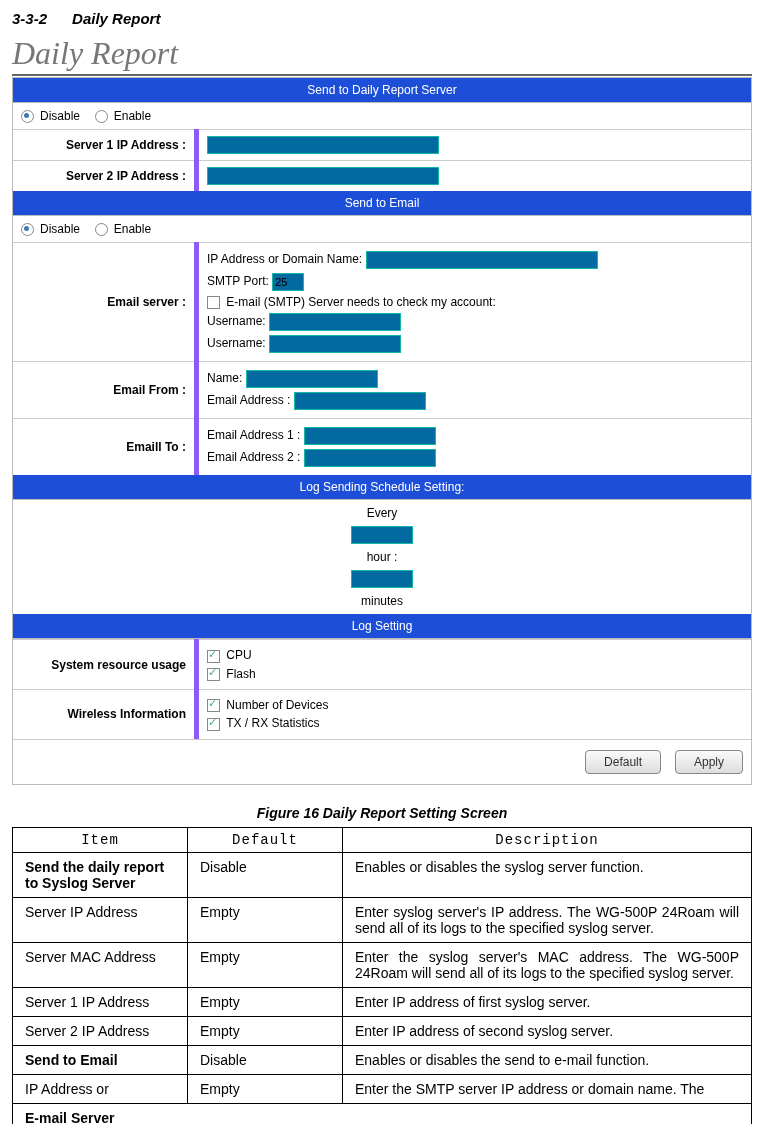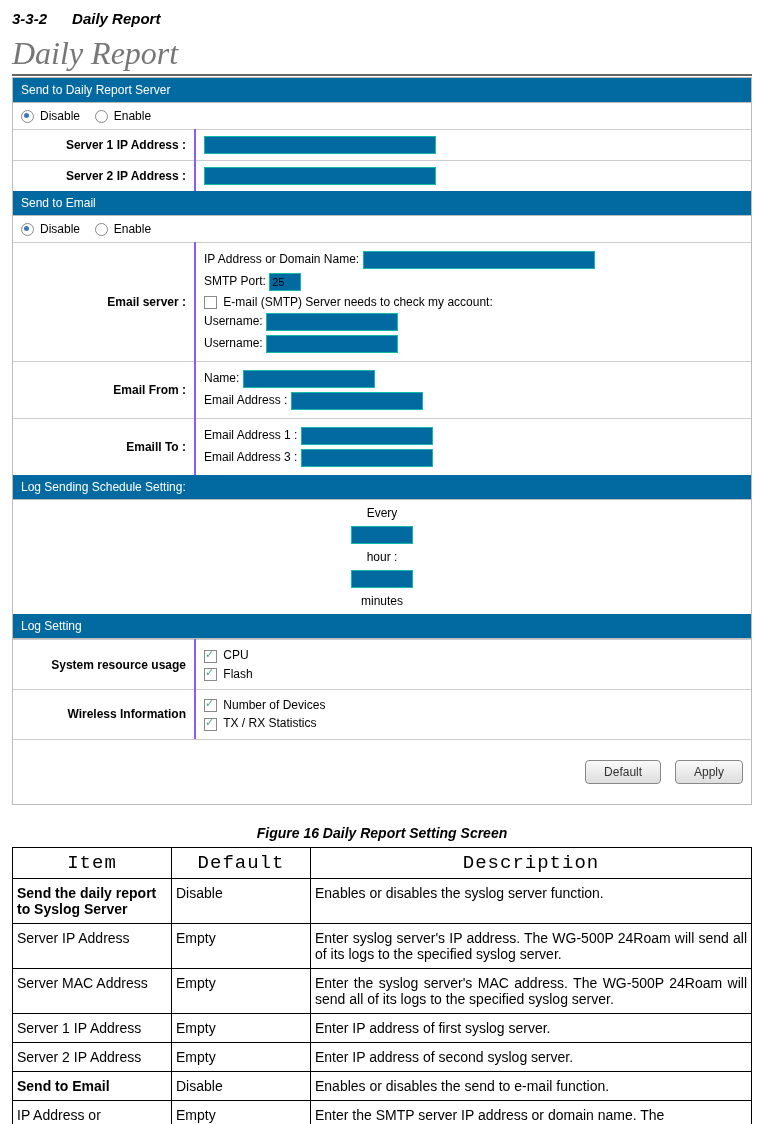--- a/index.html
+++ b/index.html
@@ -1,42 +1,42 @@
 <!DOCTYPE html>
 <html><head>
 <meta charset="utf-8">
 <style>
 body { font-family: Arial, sans-serif; font-size: 14px; margin: 0; padding: 10px 12px; width: 740px; color: #000; }
 .section-header { font-style: italic; font-weight: bold; font-size: 15px; margin-bottom: 8px; }
 .title { font-family: Georgia, 'Times New Roman', serif; font-style: italic; font-size: 32px; color: #777; margin: 4px 0 2px 0; }
 .title-rule { border: none; border-top: 2px solid #666; margin: 0 0 1px 0; }
 .panel { border: 1px solid #bbb; margin-bottom: 20px; }
-.gray-bar { background: #0369a1; color: #fff; font-size: 12px; padding: 5px 8px; border-bottom: 1px solid #bbb; }
+.gray-bar { background: #1d4ed8; color: #fff; font-size: 12px; padding: 5px 8px; border-bottom: 1px solid #bbb; text-align: center; }
 .radio-row { padding: 6px 8px; font-size: 12px; display: flex; align-items: center; gap: 4px; }
 .radio-row .radio { width: 11px; height: 11px; border: 1px solid #888; border-radius: 50%; display: inline-block; margin-right: 2px; position: relative; }
 .radio.checked::after { content: ''; position: absolute; width: 5px; height: 5px; background: #3a7abf; border-radius: 50%; top: 2px; left: 2px; }
 table.form { border-collapse: collapse; width: 100%; font-size: 12px; }
 table.form td { border-top: 1px solid #ccc; padding: 6px 8px; }
-table.form td.label { text-align: right; font-weight: bold; width: 165px; border-right: 2px solid #8b5cf6; vertical-align: middle; }
+table.form td.label { text-align: right; font-weight: bold; width: 165px; border-right: 5px solid #8b5cf6; vertical-align: middle; }
 table.form td.val { }
 .inp { border: 1px solid #14b8a6; background: #0369a1; height: 16px; display: inline-block; vertical-align: middle; }
 .w-long { width: 230px; }
 .w-med { width: 130px; }
 .w-short { width: 60px; }
 .w-tiny { width: 28px; }
 .checkbox { width: 11px; height: 11px; border: 1px solid #888; display: inline-block; vertical-align: middle; margin-right: 3px; position: relative; background: #fff; }
 .checkbox.checked::after { content: '\2713'; position: absolute; top: -3px; left: 0; font-size: 11px; color: #4a8; }
 .stack-line { padding: 2px 0; }
 .schedule-row { padding: 6px 8px; font-size: 12px; display: flex; align-items: center; gap: 6px; flex-direction: column; }
-.button-row { padding: 20px 8px; text-align: right; border-top: 1px solid #ccc; }
+.button-row { padding: 10px 8px; text-align: right; border-top: 1px solid #ccc; }
 .btn { display: inline-block; border: 1px solid #888; border-radius: 4px; background: linear-gradient(#fafafa,#ddd); padding: 4px 18px; font-size: 12px; margin-left: 10px; color: #333; }
 .caption { text-align: center; font-style: italic; font-size: 14px; margin: 4px 0 6px 0; font-weight: bold; }
 table.desc { border-collapse: collapse; width: 100%; font-size: 14px; }
-table.desc th, table.desc td { border: 1px solid #000; padding: 6px 4px; vertical-align: top; }
-table.desc th { font-family: 'Courier New', monospace; font-size: 19px; font-weight: normal; text-align: center; padding: 4px; letter-spacing: 1px; }
+table.desc th, table.desc td { border: 1px solid #000; padding: 6px 12px; vertical-align: top; }
+table.desc th { font-family: 'Courier New', monospace; font-size: 14px; font-weight: normal; text-align: center; padding: 4px; letter-spacing: 1px; }
 table.desc td.col-item { width: 150px; }
 table.desc td.col-def { width: 130px; }
 .td-bold { font-weight: bold; }
 .footer { display: flex; justify-content: space-between; font-size: 18px; margin-top: 6px; }
 .footer .right { font-style: italic; }
 .justify { text-align: justify; }
 </style>
 </head>
 <body>
 
@@ -93,21 +93,21 @@
       <td class="label">Email From :</td>
       <td class="val">
         <div class="stack-line"><span>Name:</span> <span class="inp w-med"></span></div>
         <div class="stack-line"><span>Email Address :</span> <span class="inp w-med"></span></div>
       </td>
     </tr>
     <tr>
       <td class="label">Emaill To :</td>
       <td class="val">
         <div class="stack-line"><span>Email Address 1 :</span> <span class="inp w-med"></span></div>
-        <div class="stack-line"><span>Email Address 3 :</span> <span class="inp w-med"></span></div>
+        <div class="stack-line"><span>Email Address 2 :</span> <span class="inp w-med"></span></div>
       </td>
     </tr>
   </tbody>
     </table>
 
   <div class="gray-bar">Log Sending Schedule Setting:</div>
   <div class="schedule-row">
     <span>Every</span>
     <span class="inp w-short"></span>
     <span>hour :</span>

